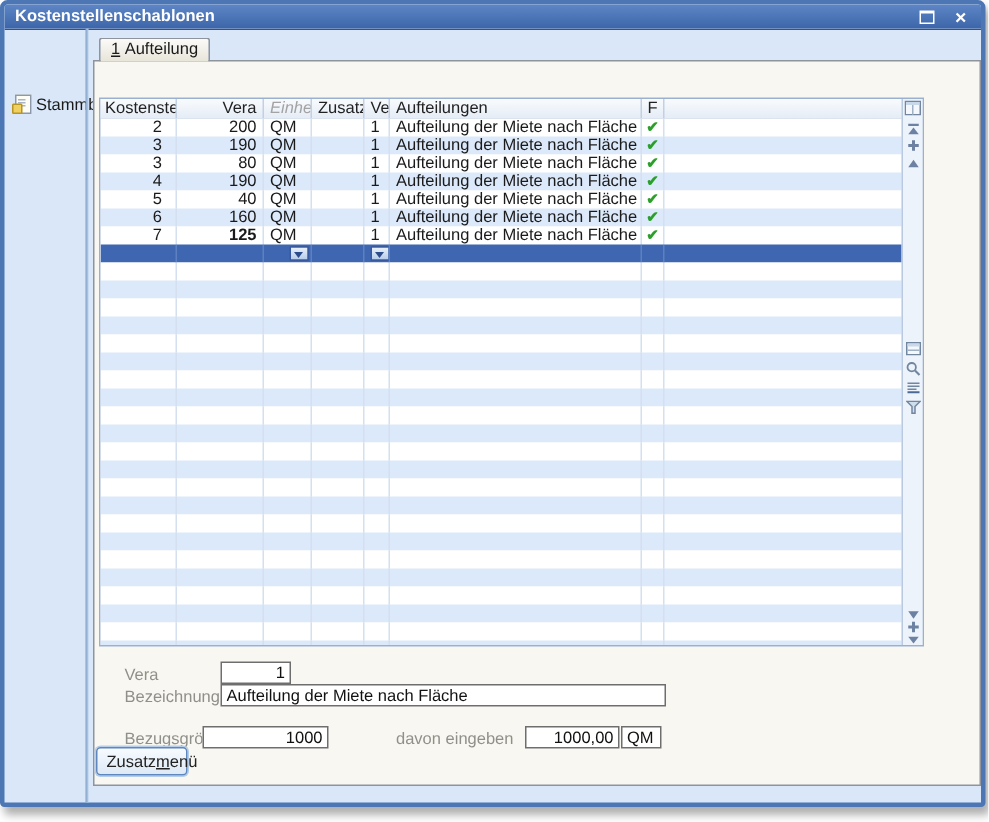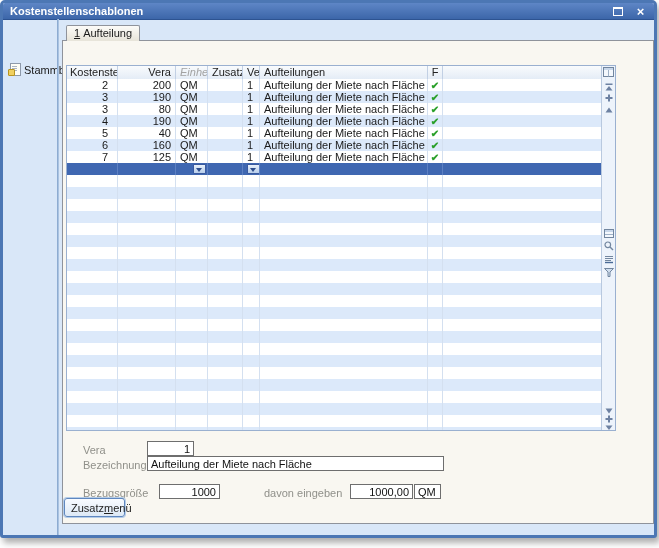--- a/index.html
+++ b/index.html
@@ -190,21 +190,21 @@
                   <div class="gc k-menge" style="width: 58px;">160</div>
                   <div class="gc k-einheit" style="width: 32px;">QM</div>
                   <div class="gc k-faktor" style="width: 35px;"></div>
                   <div class="gc k-vera" style="width: 17px;">1</div>
                   <div class="gc k-buchungstext" style="width: 168px;">Aufteilung der Miete nach Fläche</div>
                   <div class="gc k-f" style="width: 15px;"><div class="chk" style="display: inline;">✔</div></div>
                   <div class="gc fill"></div>
                 </div>
                 <div class="grow">
                   <div class="gc k-kostenstelle" style="width: 51px;">7</div>
-                  <div class="gc k-menge" style="width: 58px;">125</div>
+                  <div class="gc k-menge" style="width: 58px; font-weight: bold;">125</div>
                   <div class="gc k-einheit" style="width: 32px;">QM</div>
                   <div class="gc k-faktor" style="width: 35px;"></div>
                   <div class="gc k-vera" style="width: 17px;">1</div>
                   <div class="gc k-buchungstext" style="width: 168px;">Aufteilung der Miete nach Fläche</div>
                   <div class="gc k-f" style="width: 15px;"><div class="chk" style="display: inline;">✔</div></div>
                   <div class="gc fill"></div>
                 </div>
                 <div class="grow sel">
                   <div class="gc k-kostenstelle" style="width: 51px;"></div>
                   <div class="gc k-menge" style="width: 58px;"></div>
@@ -494,21 +494,21 @@
           </div>
         </div>
 
         <span class="flabel" style="left:20px;top:403px;">Vera</span>
         <input class="finput num" style="left: 84px; top: 400px; width: 47px;" value="1">
 
         <span class="flabel" style="left:20px;top:418px;">Bezeichnung</span>
         <input class="finput" style="left: 84px; top: 415px; width: 297px;" value="Aufteilung der Miete nach Fläche">
 
         <span class="flabel" style="left:20px;top:446px;">Bezugsgröße</span>
-        <input class="finput num" style="left: 96px; top: 443px; width: 61px;" value="1000">
+        <input class="finput num" style="left: 72px; top: 443px; width: 84px;" value="1000">
 
         <span class="flabel" style="left:201px;top:446px;">davon eingeben</span>
         <input class="finput num" style="left: 287px; top: 443px; width: 63px;" value="1000,00">
         <input class="finput" style="left: 351px; top: 443px; width: 27px;" value="QM">
 
         <button class="zusatz"><span>Zusatz</span><u>m</u><span>enü</span></button>
 
       </div>
     </div>
   </div>

